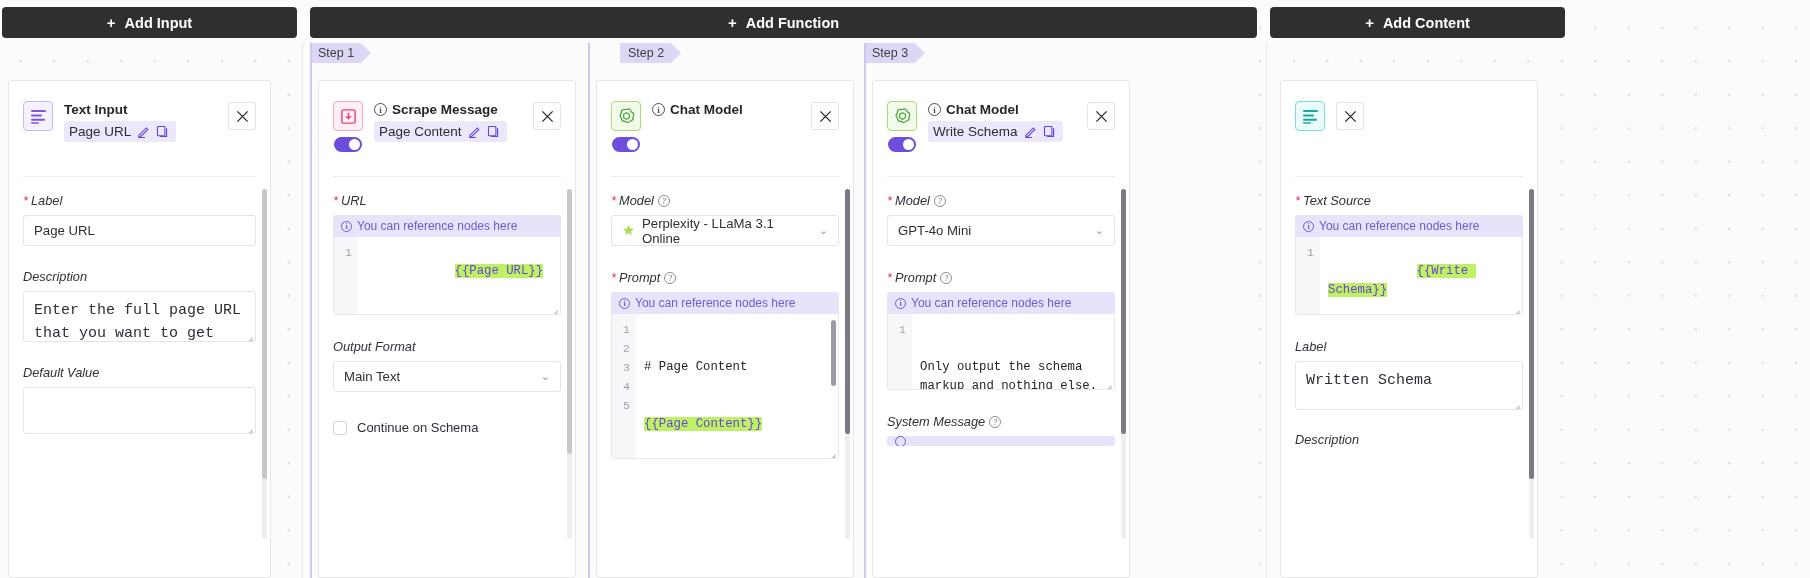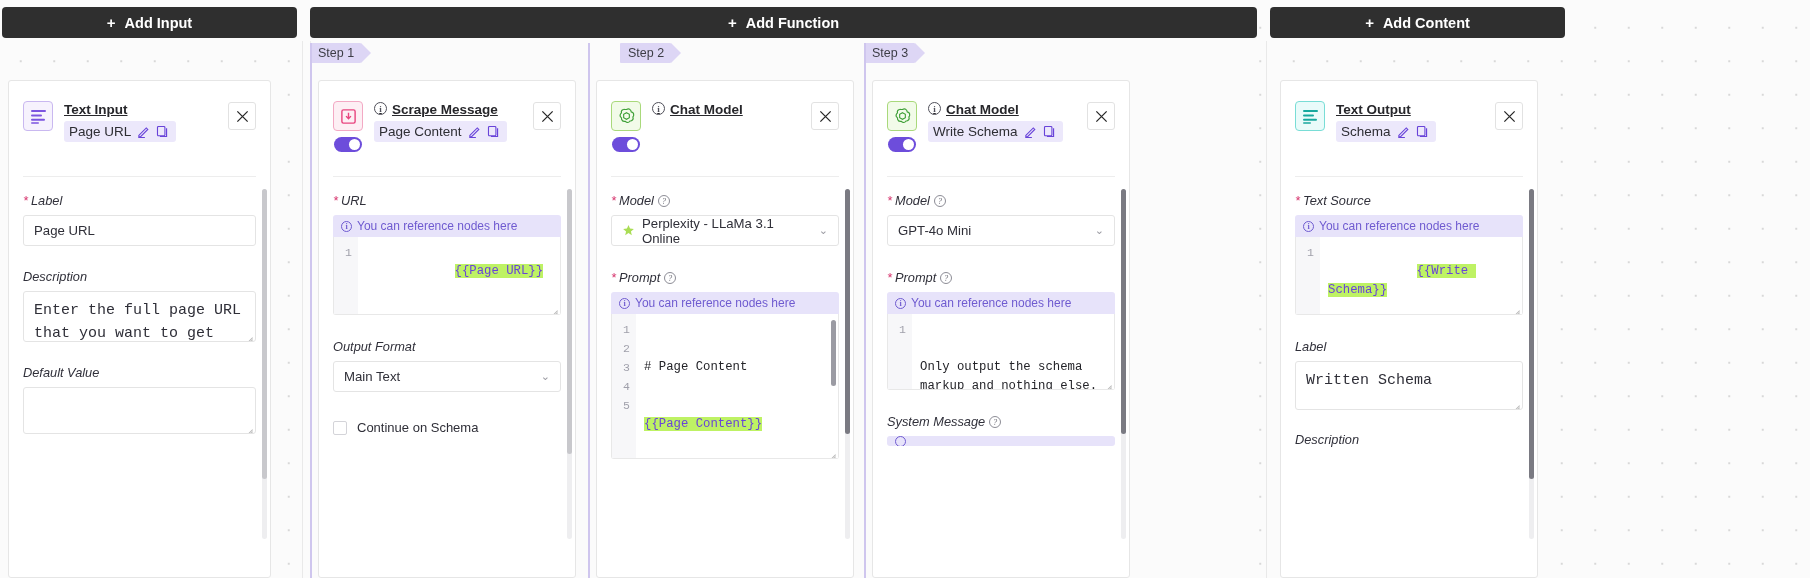--- a/index.html
+++ b/index.html
@@ -123,24 +123,23 @@
     position: absolute;
     right: 2px; top: 2px;
     width: 11px; height: 11px;
     border-radius: 50%;
     background: #ffffff;
   }
   .head-icon-col { display: flex; flex-direction: column; align-items: center; }
 
   .head-text { flex: 1 1 auto; min-width: 0; padding-top: 1px; }
   .node-title {
-    display: flex; gap: 5px;
+    display: flex; align-items: center; gap: 5px;
     font-size: 13.5px; font-weight: 700; color: #27272b;
     white-space: nowrap;
-    text-decoration: underline;
   }
   .info-i {
     width: 13px; height: 13px; border-radius: 50%;
     border: 1.3px solid #50505a;
     font-size: 9px; font-weight: 700;
     display: inline-flex; align-items: center; justify-content: center;
     color: #50505a; font-family: "Liberation Serif", serif;
     flex: 0 0 auto;
   }
   .node-sub {
@@ -674,40 +673,20 @@
       <div class="head-icon-col">
         <div class="node-icon icon-textoutput">
           <svg width="17" height="15" viewBox="0 0 17 15" fill="none">
             <rect x="1" y="1" width="15" height="2" rx="1" fill="#17a89e"></rect>
             <rect x="1" y="5.4" width="11" height="2" rx="1" fill="#17a89e"></rect>
             <rect x="1" y="9.8" width="14" height="2" rx="1" fill="#17a89e"></rect>
             <rect x="1" y="13.2" width="8" height="1.6" rx="0.8" fill="#17a89e"></rect>
           </svg>
         </div>
       </div>
-      <div class="head-text">
-        <div class="node-title">
-          <span>Text Output</span>
-        </div>
-        <div class="node-sub">
-          <span>Schema</span>
-          <span class="mini-icon">
-            <svg width="13" height="13" viewBox="0 0 14 14">
-                <path d="M2 11.2 10 3.2l1.6 1.6-8 8H2v-1.6z" fill="none" stroke="#6843d9" stroke-width="1.2"></path>
-                <path d="M1.5 13.4h7" stroke="#6843d9" stroke-width="1.2"></path>
-              </svg>
-          </span>
-          <span class="mini-icon">
-            <svg width="13" height="13" viewBox="0 0 14 14">
-                <rect x="1.6" y="1.6" width="8" height="10" rx="1" fill="none" stroke="#6843d9" stroke-width="1.2"></rect>
-                <path d="M11.4 3.6v8.8H4.2" fill="none" stroke="#6843d9" stroke-width="1.2"></path>
-              </svg>
-          </span>
-        </div>
-      </div>
       <div class="close-btn">
         <svg width="15" height="15" viewBox="0 0 16 16">
             <path d="M2.5 2.5 13.5 13.5M13.5 2.5 2.5 13.5" stroke="#2b2b2b" stroke-width="1.4"></path>
           </svg>
       </div>
     </div>
 
     <div class="card-divider"></div>
 
     <div class="card-body">

